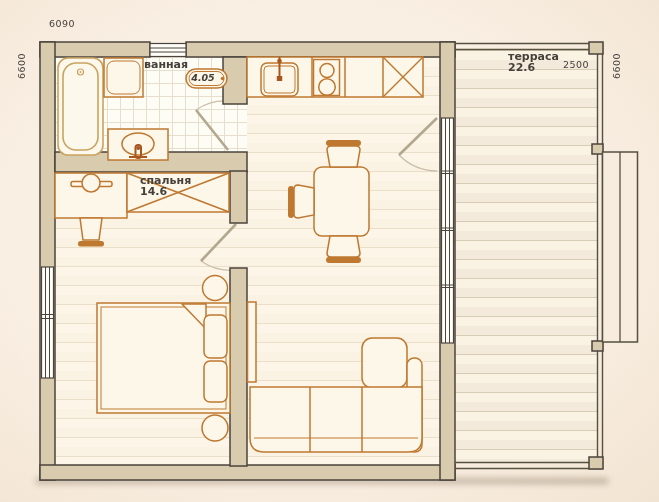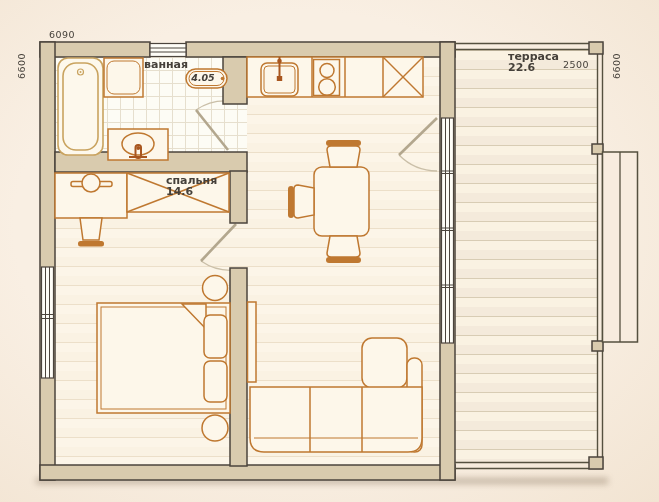--- a/index.html
+++ b/index.html
@@ -218,30 +218,30 @@
       <rect class="f" x="97" y="303" width="133" height="110"></rect>
       <rect class="fthin" x="101" y="307" width="125" height="102"></rect>
       <path class="f" d="M182 304 L206 304 L206 329 Z"></path>
       <rect class="f" x="204" y="315" width="23" height="43" rx="6" stroke-width="1.2"></rect>
       <rect class="f" x="204" y="361" width="23" height="41" rx="6" stroke-width="1.2"></rect>
     </g>
     <circle class="f" cx="215" cy="288" r="12.5"></circle>
     <circle class="f" cx="215" cy="428" r="13"></circle>
   </svg>
 
-  <div class="txt dim abs" style="left:38px;top:30px;width:48px;">6090</div>
+  <div class="txt dim abs" style="left:38px;top:19px;width:48px;">6090</div>
   <div class="txt dim abs" style="left:552px;top:16px;width:48px;margin-top:44px;">2500</div>
   <div class="txt dim abs rot" style="left:-7px;top:60px;width:60px;height:12px;">6600</div>
   <div class="txt dim abs rot" style="left:588px;top:60px;width:60px;height:12px;">6600</div>
 
   <div class="txt room abs" style="left:144px;top:60px;width:62px;">ванная</div>
   <div class="txt room abs" style="left:186px;top:73px;width:34px;text-align:center;font-size:9.5px;font-style:italic;">4.05</div>
 
 
-  <div class="txt room abs" style="left:166px;top:176px;width:72px;">
+  <div class="txt room abs" style="left:140px;top:176px;width:72px;">
     <div>спальня</div>
     <div>14.6</div>
   </div>
 
   <div class="txt room abs" style="left:508px;top:52px;width:82px;">
     <div>терраса</div>
     <div>22.6</div>
   </div>
 
 </div>

